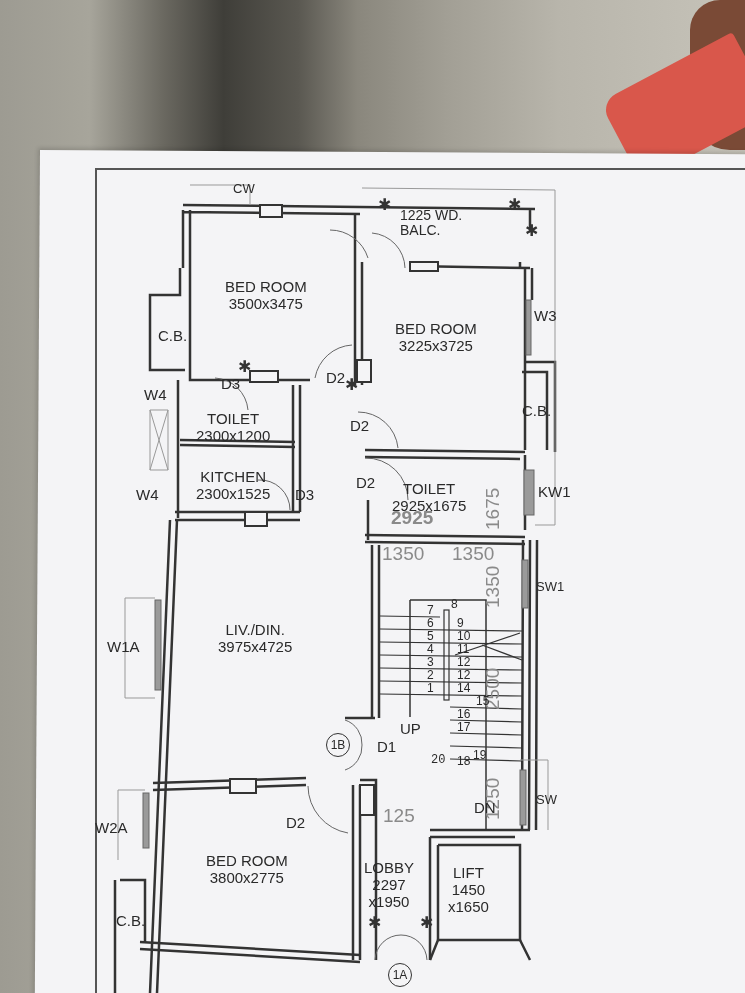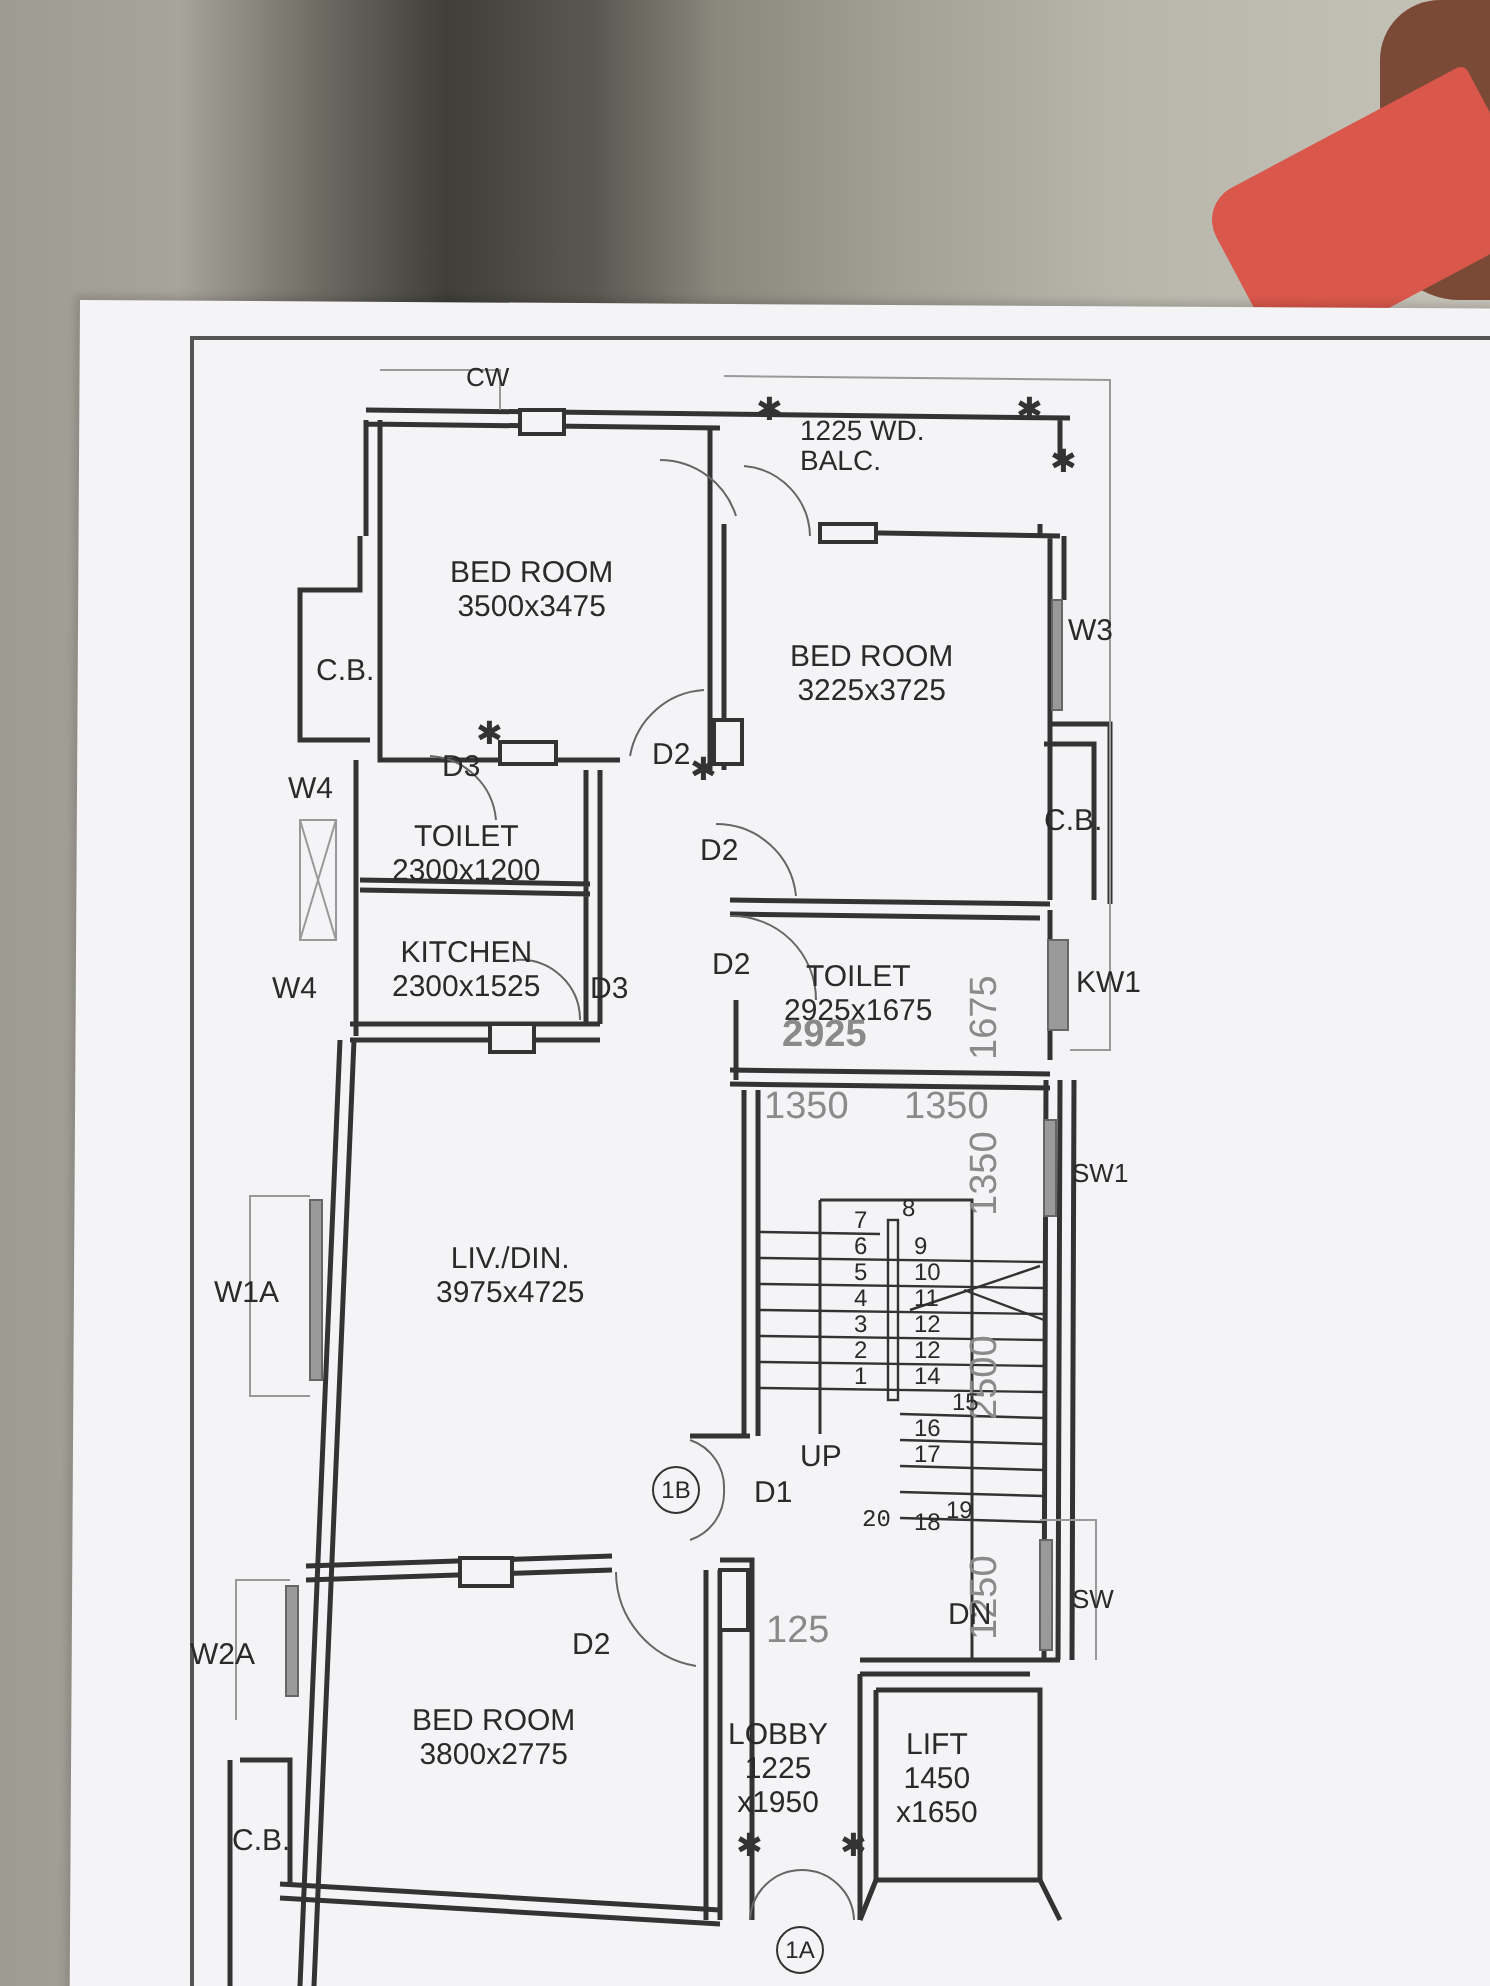--- a/index.html
+++ b/index.html
@@ -157,21 +157,21 @@
 <div class="lbl" style="left:218px;top:621px;">
   <div>LIV./DIN.</div>
   <div>3975x4725</div>
 </div>
 <div class="lbl" style="left:206px;top:852px;">
   <div>BED ROOM</div>
   <div>3800x2775</div>
 </div>
 <div class="lbl" style="left:364px;top:859px;">
   <div>LOBBY</div>
-  <div>1225</div>
+  <div>2297</div>
   <div>x1950</div>
 </div>
 <div class="lbl" style="left:448px;top:864px;">
   <div>LIFT</div>
   <div>1450</div>
   <div>x1650</div>
 </div>
 
 <div class="lbl" style="left:193px;top:180px;font-size:13px;margin-left:40px;">CW</div>
 <div class="lbl" style="left:534px;top:307px;">W3</div>

